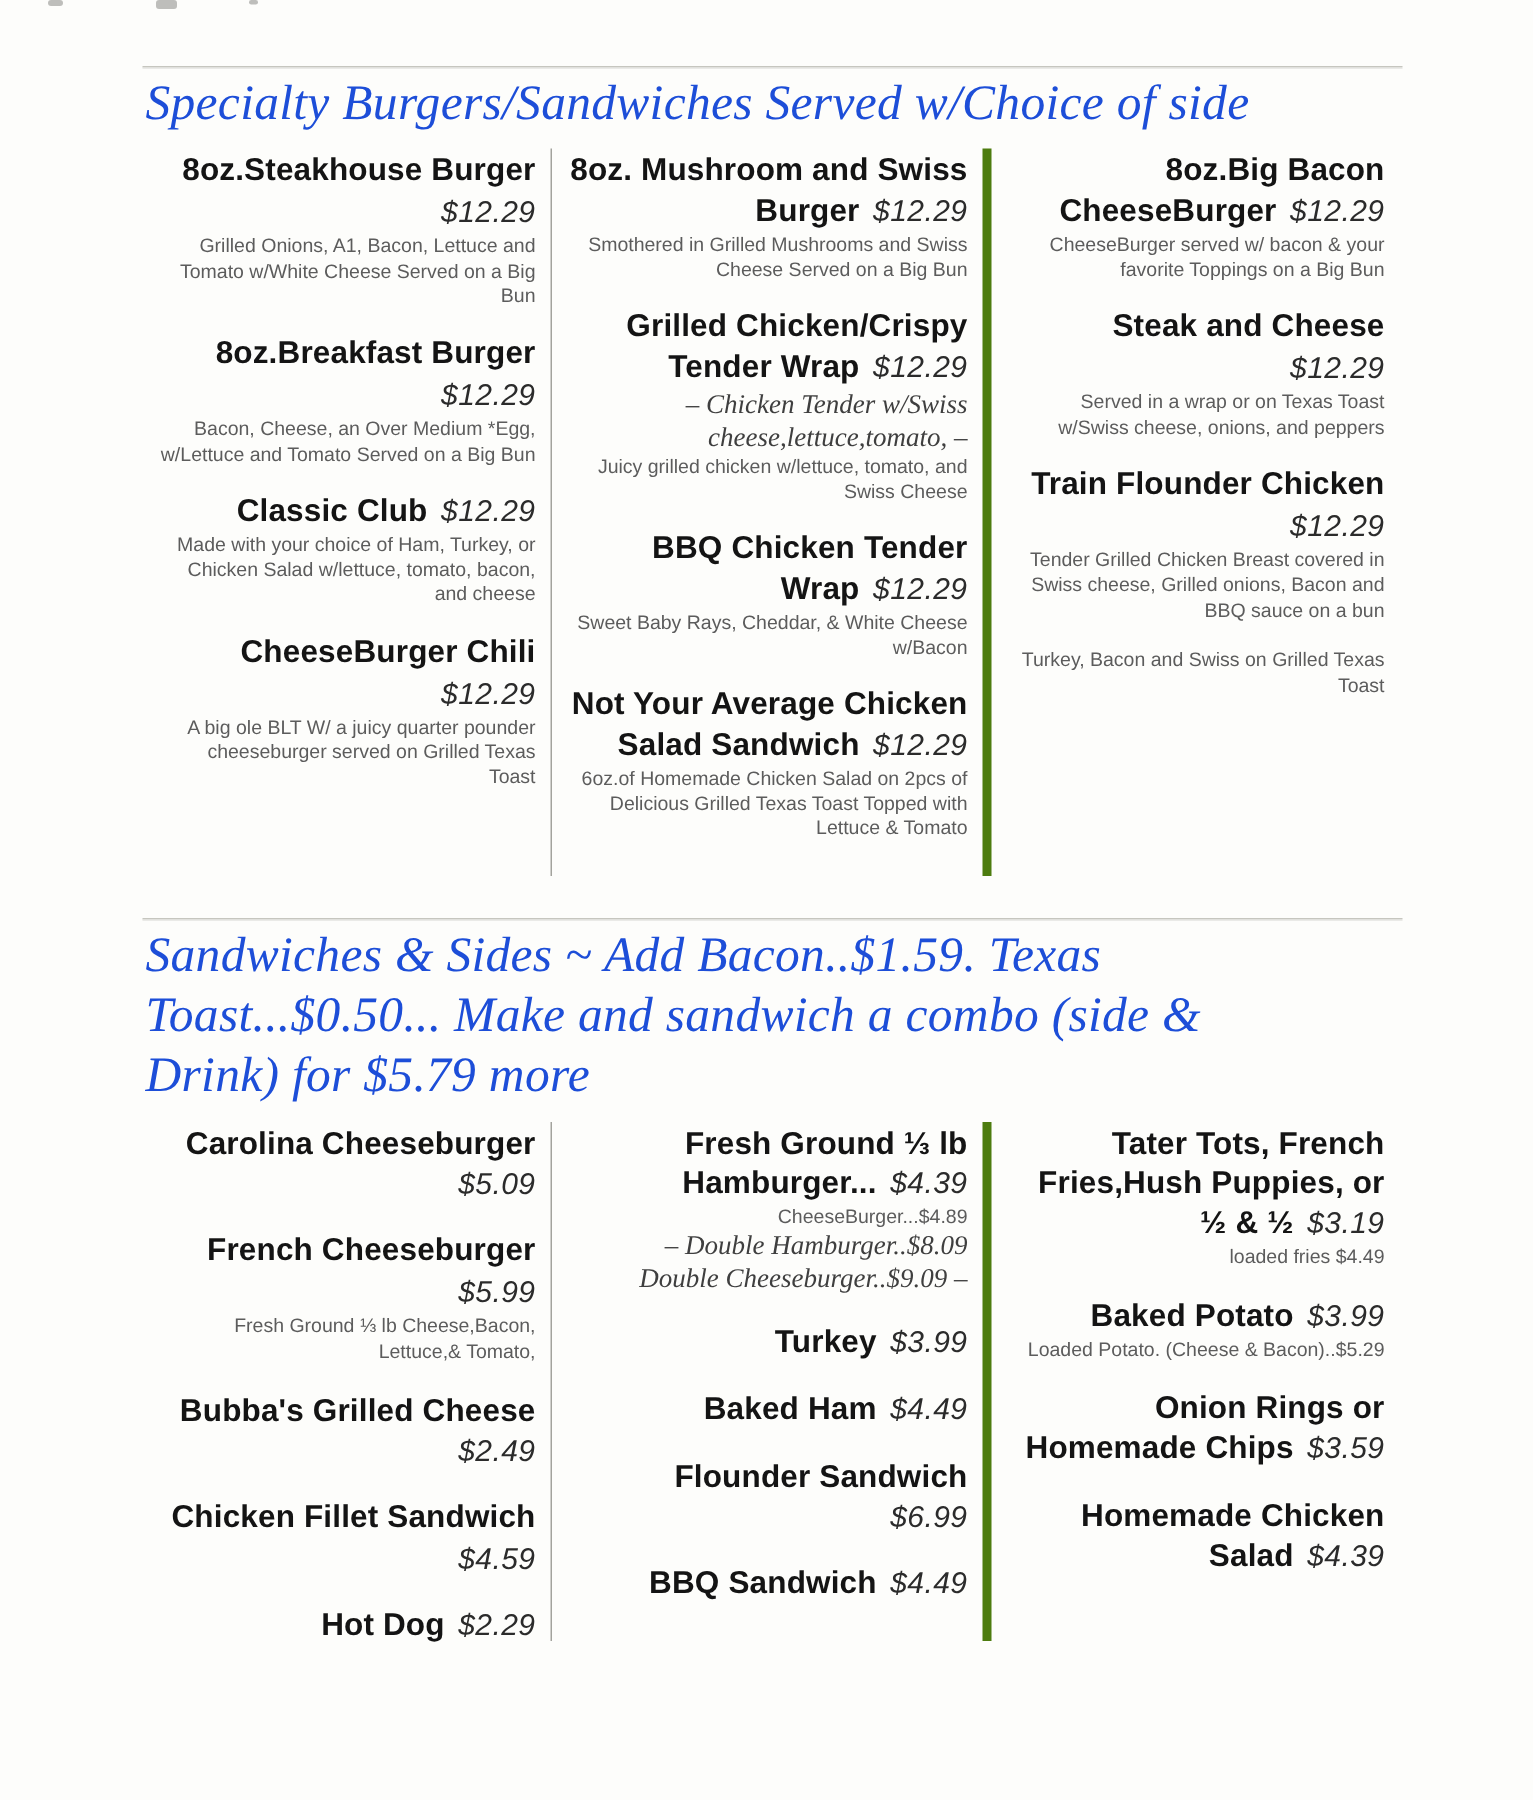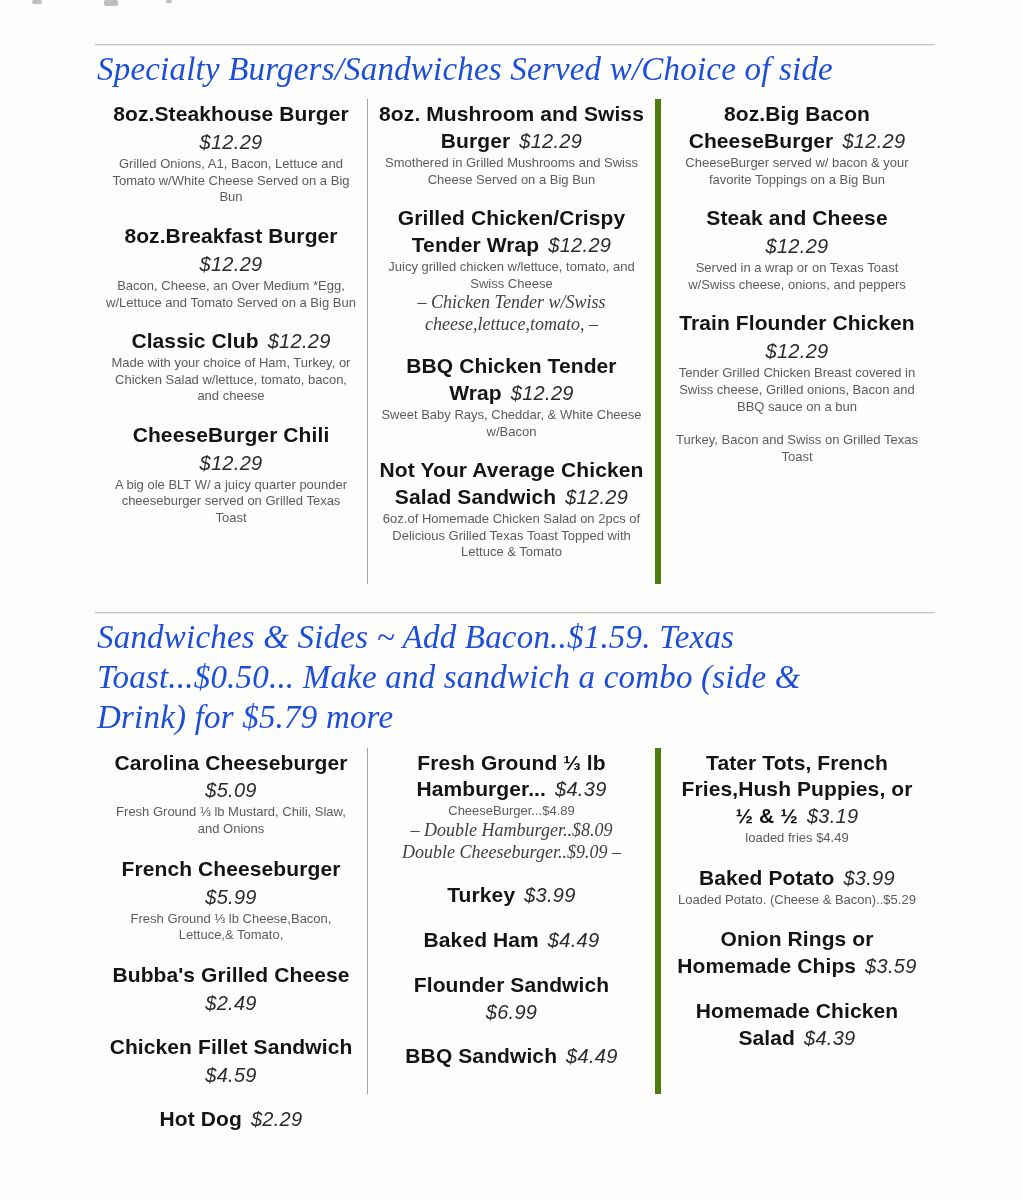--- a/index.html
+++ b/index.html
@@ -17,21 +17,21 @@
   .rule{border-top:1px solid #c6c6bf;height:0;width:100%;box-shadow:0 1px 0 rgba(180,180,170,.25);}
   .section-title{
     font-family:"Liberation Serif","DejaVu Serif",serif;
     font-style:italic;font-weight:400;
     color:#1d4ed8;
     font-size:33px;line-height:1.22;
     margin:4px 0 10px 2px;
     letter-spacing:.2px;
   }
   .cols{display:grid;grid-template-columns:272px 294px 272px;align-items:start;}
-  .col{padding:2px 10px 6px 10px;text-align:center;}
+  .col{padding:2px 10px 6px 10px;text-align:right;}
   .col.mid{border-left:1px solid #a3a39d;border-right:6px solid #4d7c0f;}
   .item{margin:0 0 17px 0;}
   .item-head{
     font-weight:700;font-size:21px;line-height:1.28;color:#141414;
     letter-spacing:.1px;
   }
   .item-price{
     font-family:Liberation Sans, sans-serif;
     font-style:italic;font-weight:400;
     font-size:20px;color:#2b2b2b;letter-spacing:.3px;
@@ -85,22 +85,22 @@
               <div class="desc-line">A big ole BLT W/ a juicy quarter pounder cheeseburger served on Grilled Texas Toast</div>
             </div>
           </div>
           <div class="col mid">
             <div class="item">
               <div class="item-head"><span class="item-name">8oz. Mushroom and Swiss Burger</span><span class="item-price">$12.29</span></div>
               <div class="desc-line">Smothered in Grilled Mushrooms and Swiss Cheese Served on a Big Bun</div>
             </div>
             <div class="item">
               <div class="item-head"><span class="item-name">Grilled Chicken/Crispy Tender Wrap</span><span class="item-price">$12.29</span></div>
+              <div class="desc-line italic">– Chicken Tender w/Swiss cheese,lettuce,tomato, –</div>
               <div class="desc-line">Juicy grilled chicken w/lettuce, tomato, and Swiss Cheese</div>
-              <div class="desc-line italic">– Chicken Tender w/Swiss cheese,lettuce,tomato, –</div>
             </div>
             <div class="item">
               <div class="item-head"><span class="item-name">BBQ Chicken Tender Wrap</span><span class="item-price">$12.29</span></div>
               <div class="desc-line">Sweet Baby Rays, Cheddar, &amp; White Cheese w/Bacon</div>
             </div>
             <div class="item">
               <div class="item-head"><span class="item-name">Not Your Average Chicken Salad Sandwich</span><span class="item-price">$12.29</span></div>
               <div class="desc-line">6oz.of Homemade Chicken Salad on  2pcs of Delicious Grilled Texas Toast  Topped with Lettuce &amp; Tomato</div>
             </div>
           </div>
@@ -126,21 +126,20 @@
         </div>
       </section>
       <section class="menu-section sec2">
         <div class="rule"></div>
         <h2 class="section-title">Sandwiches &amp; Sides ~ Add Bacon..$1.59. Texas Toast...$0.50... Make and sandwich a combo (side &amp; Drink) for $5.79 more</h2>
         <div class="cols">
           <div class="col">
             <div class="item">
               <div class="item-head"><span class="item-name">Carolina Cheeseburger</span></div>
               <div class="price-line"><span class="item-price">$5.09</span></div>
-              <div class="desc-line">Fresh Ground ⅓ lb  Mustard, Chili, Slaw, and Onions</div>
             </div>
             <div class="item">
               <div class="item-head"><span class="item-name">French Cheeseburger</span></div>
               <div class="price-line"><span class="item-price">$5.99</span></div>
               <div class="desc-line">Fresh Ground ⅓ lb Cheese,Bacon, Lettuce,&amp; Tomato,</div>
             </div>
             <div class="item">
               <div class="item-head"><span class="item-name">Bubba's Grilled Cheese</span></div>
               <div class="price-line"><span class="item-price">$2.49</span></div>
             </div>

